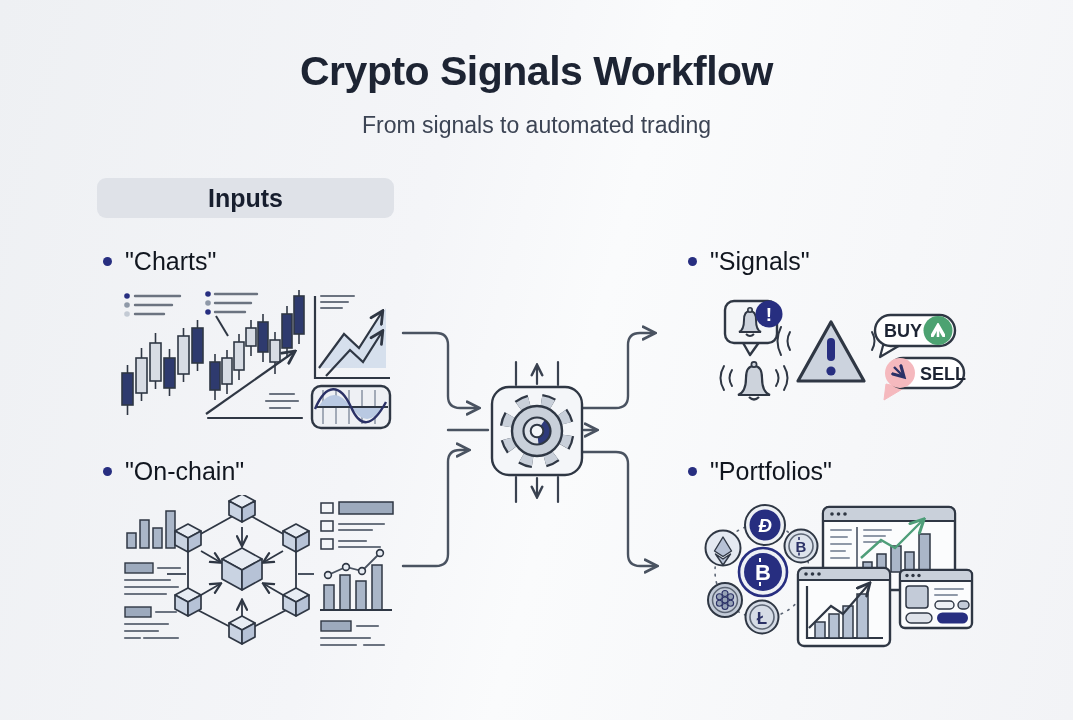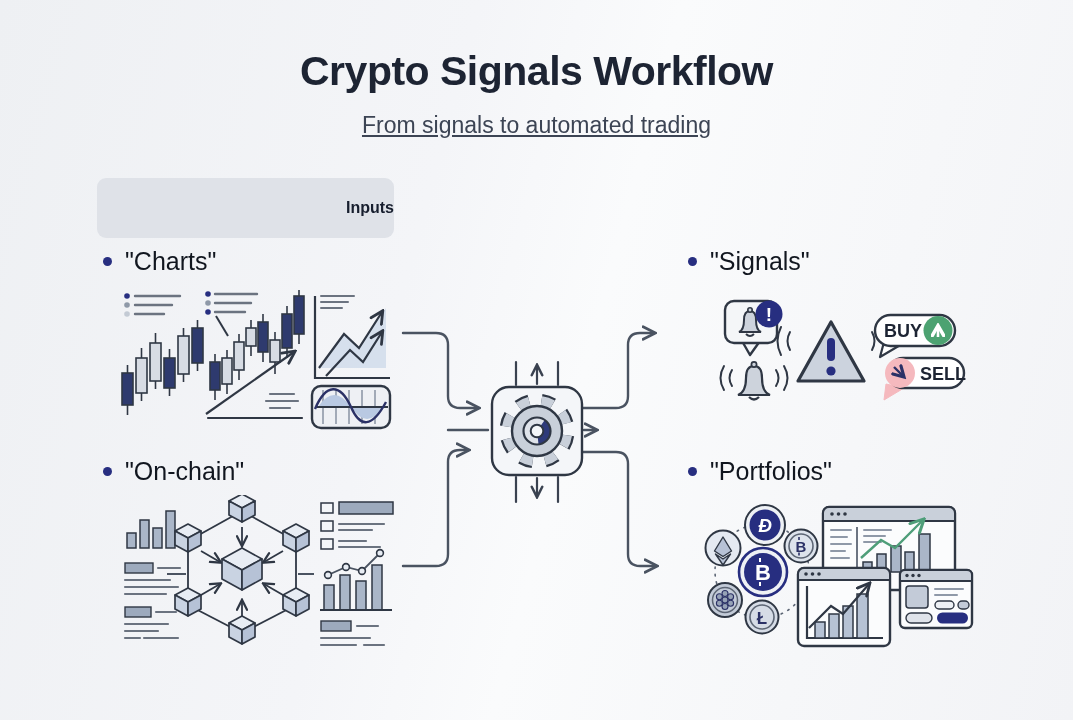--- a/index.html
+++ b/index.html
@@ -4,24 +4,24 @@
 <style>
   html,body{margin:0;padding:0;background:#e9ebef;}
   .canvas{
     position:relative;width:1073px;height:720px;overflow:hidden;
     background:linear-gradient(105deg,#eef0f3 0%,#f4f5f8 38%,#fafbfc 54%,#f2f3f6 100%);
     font-family:"Liberation Sans",sans-serif;color:#1d2433;
   }
   .title{position:absolute;top:48px;left:0;width:100%;text-align:center;
     font-size:41px;font-weight:800;letter-spacing:-0.5px;color:#1d2433;}
   .subtitle{position:absolute;top:112px;left:0;width:100%;text-align:center;
-    font-size:23px;font-weight:400;color:#3c4454;text-decoration:underline;}
-  .pill{position:absolute;top:178px;height:60px;background:#dfe2e8;border-radius:9px;
-    display:flex;align-items:center;justify-content:flex-end;
-    font-size:16px;font-weight:700;color:#171e2e;}
+    font-size:23px;font-weight:400;color:#3c4454;}
+  .pill{position:absolute;top:178px;height:40px;background:#dfe2e8;border-radius:9px;
+    display:flex;align-items:center;justify-content:center;
+    font-size:25px;font-weight:700;color:#171e2e;}
   .pill.inputs{left:97px;width:297px;}
   .pill.outputs{left:682px;width:298px;}
   .bullet-row{position:absolute;display:flex;align-items:center;gap:13px;
     font-size:25px;font-weight:500;color:#11161f;}
   .dot{width:9px;height:9px;border-radius:50%;background:#272e80;flex:0 0 auto;}
   svg{position:absolute;display:block;}
   svg text{font-family:"Liberation Sans",sans-serif;}
 </style>
 </head>
 <body>

